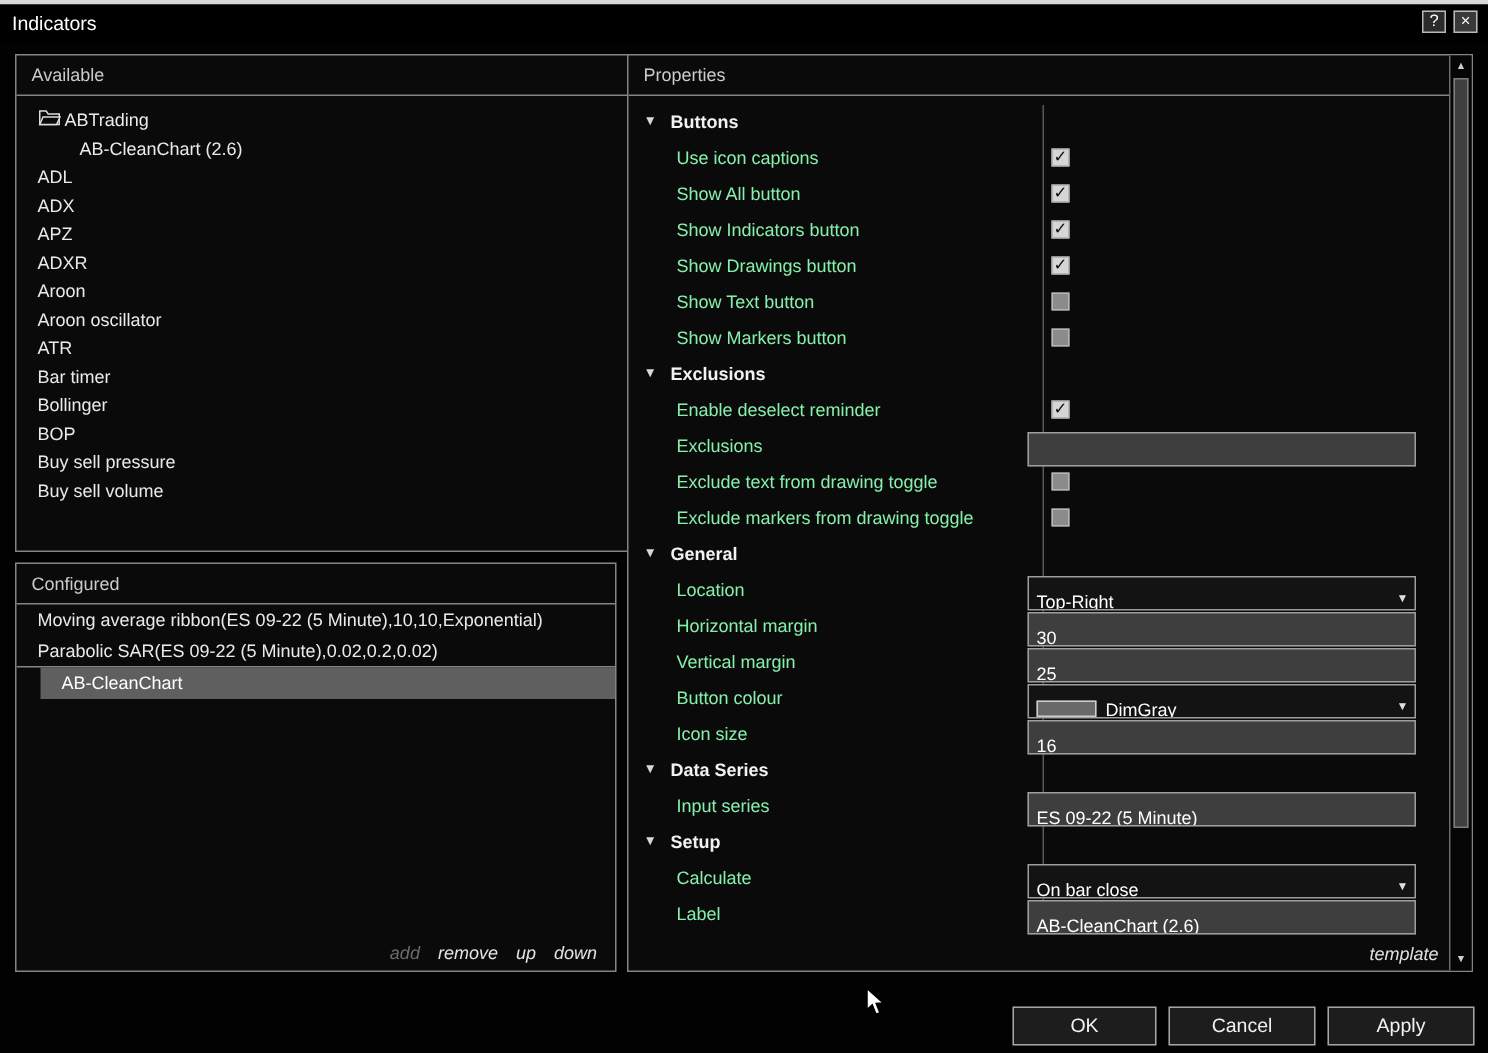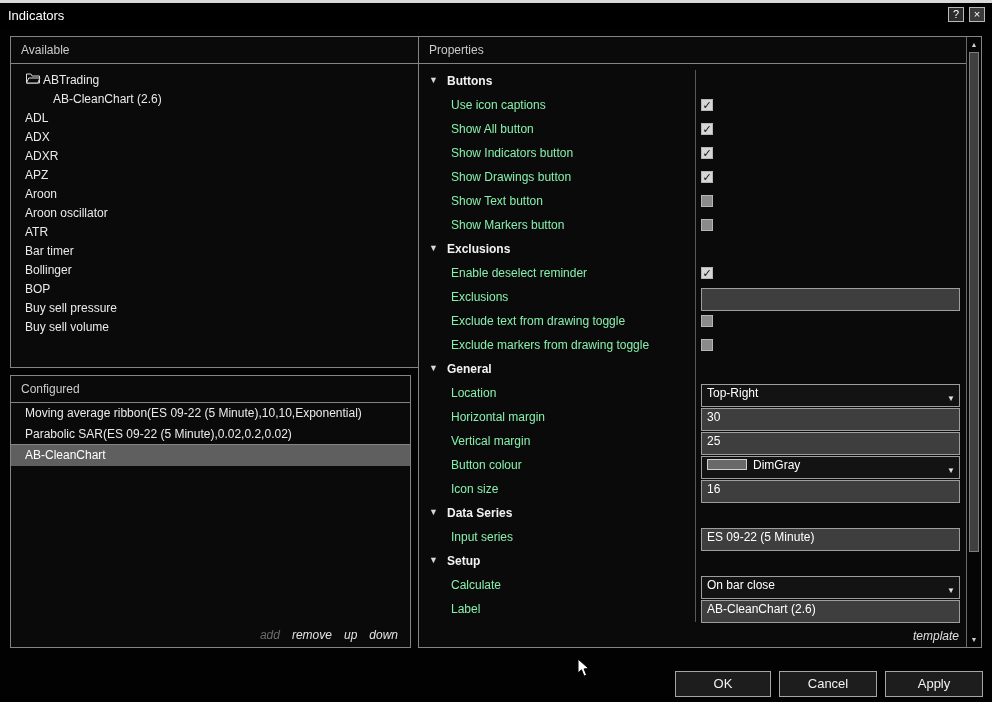--- a/index.html
+++ b/index.html
@@ -42,39 +42,39 @@
   .alist .li.ind { padding-left:42px; }
   .alist .ficon { display:inline-block; width:18px; vertical-align:-1px; }
   .info-icon { position:absolute; right:6px; top:5px; font-family:"DejaVu Serif", serif; font-style:italic;
                font-size:14px; color:#e8e8e8; width:12px; text-align:center; }
 
   
   #configured { left:10px; top:372px; width:401px; height:273px;padding-left:46px; }
   .clist { position:absolute; left:0; top:27px; right:0; overflow:hidden; }
   .clist .citem { height:21px; line-height:21px; padding-left:14px; color:#eaeaea; white-space:nowrap; overflow:hidden; }
   .clist .citem:nth-child(2) { border-bottom:1px solid #848484; }
-  .clist .citem.sel { background:#5f5f5f; color:#ffffff; }
+  .clist .citem.sel { background:#5f5f5f; color:#ffffff;margin-left:16px; }
   .cactions { position:absolute; right:12px; bottom:5px; font-style:italic; font-size:12px; }
   .cactions .action { margin-left:12px; color:#e3e3e3; cursor:default; }
   .cactions .action.disabled { color:#6b6b6b; }
 
   
   #properties { left:418px; top:33px; width:564px; height:612px; }
   #properties .panel-header { right:15px; }
   .pgrid { position:absolute; left:0; top:27px; right:15px; bottom:0; padding-top:6px; overflow:hidden; }
   .col-divider { position:absolute; left:276px; top:33px; width:1px; height:552px; background:#585858; }
   .prow { position:relative; height:24px; }
   .prow .tri { position:absolute; left:10px; top:5px; font-size:9px; color:#d8d8d8; }
   .prow .glabel { position:absolute; left:28px; top:4px; font-weight:bold; color:#f2f2f2; }
   .plabel { position:absolute; left:32px; top:4px; color:#86efac; white-space:nowrap; }
   .cb { position:absolute; left:282px; top:5px; width:12px; height:12px; border:1px solid #b5b5b5;
         background:#8b8b8b; font-size:11px; line-height:11px; text-align:center; color:#0d0d0d; }
   .cb.checked { background:#d6d6d6; }
-  .field { position:absolute; left:282px; top:2px; width:259px; height:23px; background:#3e3e3e;
-           border:1px solid #9e9e9e; color:#ffffff; line-height:17px; padding:0 5px; font-size:12px;
+  .field { position:absolute; left:266px; top:2px; width:259px; height:23px; background:#3e3e3e;
+           border:1px solid #9e9e9e; color:#ffffff; line-height:17px; padding:8px 5px; font-size:12px;
            white-space:nowrap; overflow:hidden; }
   .field.dd { background:#131313; padding-right:18px; }
   .chev { position:absolute; right:4px; top:5px; font-size:8px; color:#e0e0e0; }
   .swatch { display:inline-block; width:40px; height:11px; border:1px solid #cfcfcf; margin-right:6px; vertical-align:-1px; }
   .template-link { position:absolute; right:22px; bottom:4px; font-style:italic; color:#e0e0e0; font-size:12px; }
 
   
   .btn { position:absolute; top:668px; height:26px; background:#1d1d1d; border:1px solid #a5a5a5;
          color:#f2f2f2; font-size:13px; text-align:center; line-height:24px; cursor:default; }
   #btn-ok { left:675px; width:96px; }
@@ -100,22 +100,22 @@
       <span class="info-icon">i</span>
     </div>
     <div class="alist">
         <div class="li"><span class="ficon"><svg width="16" height="13" viewBox="0 0 16 13">
               <path d="M1.5 11 V2 h4.3 l1.3 2 h7.4 v7 z" fill="none" stroke="#dddddd" stroke-width="1"></path>
               <path d="M1.5 11 l2.2-5 h11.3 l-2.3 5 z" fill="#0a0a0a" stroke="#dddddd" stroke-width="1"></path>
             </svg></span><span>ABTrading</span></div>
         <div class="li ind"><span>AB-CleanChart (2.6)</span></div>
         <div class="li"><span>ADL</span></div>
         <div class="li"><span>ADX</span></div>
+        <div class="li"><span>APZ</span></div>
         <div class="li"><span>ADXR</span></div>
-        <div class="li"><span>APZ</span></div>
         <div class="li"><span>Aroon</span></div>
         <div class="li"><span>Aroon oscillator</span></div>
         <div class="li"><span>ATR</span></div>
         <div class="li"><span>Bar timer</span></div>
         <div class="li"><span>Bollinger</span></div>
         <div class="li"><span>BOP</span></div>
         <div class="li"><span>Buy sell pressure</span></div>
         <div class="li"><span>Buy sell volume</span></div>
       </div>
     <div class="vscroll">

